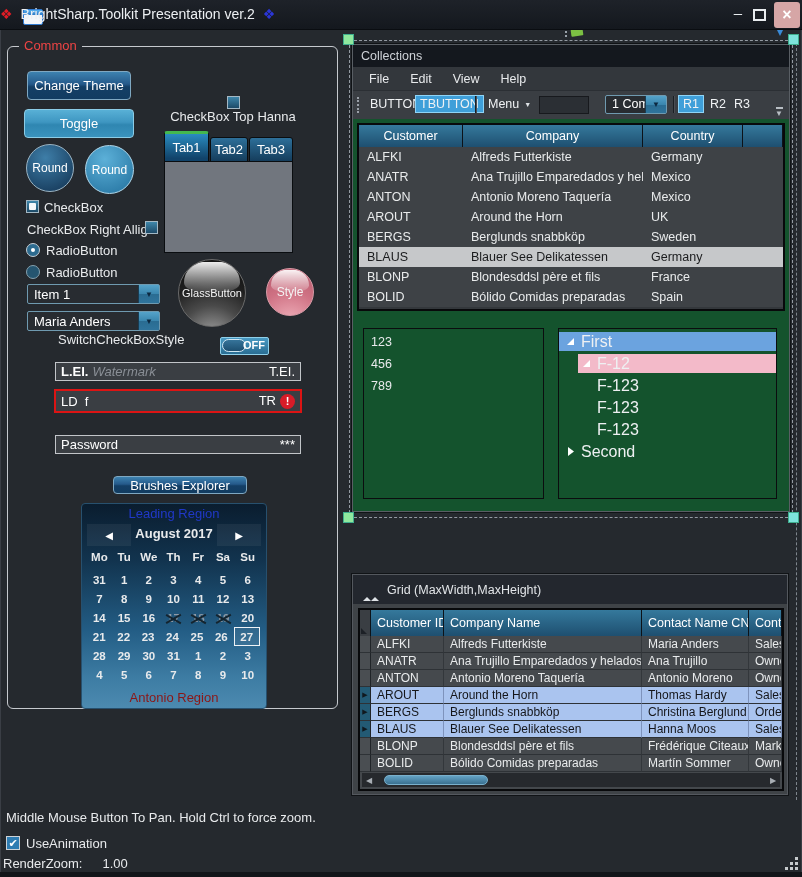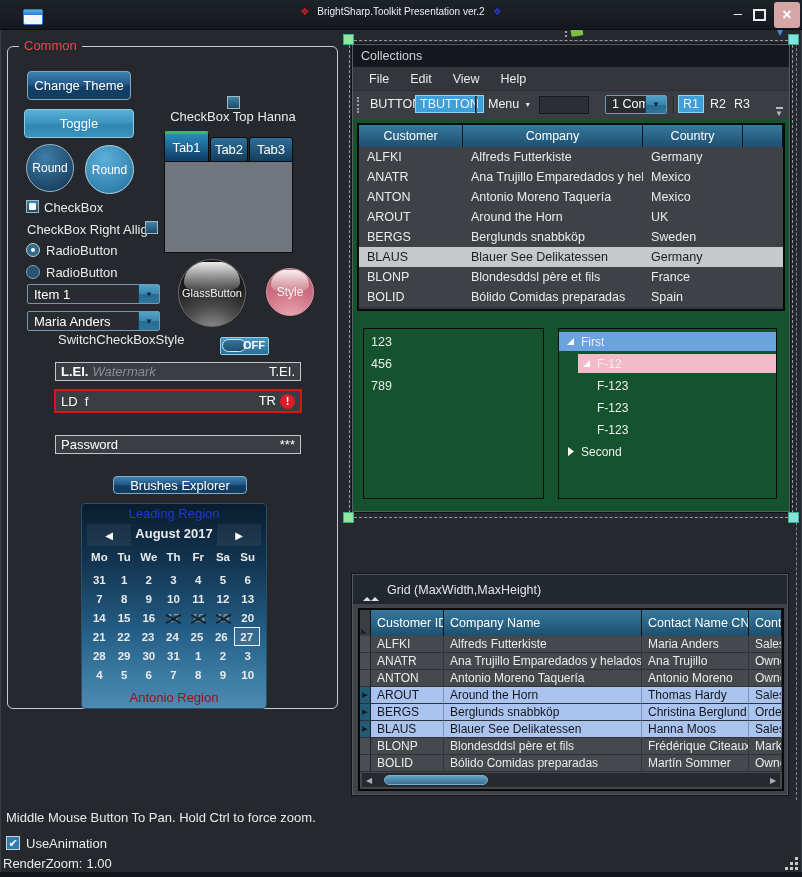--- a/index.html
+++ b/index.html
@@ -10,22 +10,22 @@
 .abs{position:absolute}
 .flexc{display:flex;align-items:center;justify-content:center}
 
 
 [data-name="title-bar"]{position:absolute;left:0;top:0;width:802px;height:30px;
   background:linear-gradient(#1e2229,#14181e);border-bottom:1px solid #0a0d11;z-index:9}
 [data-name="app-icon"]{position:absolute;left:23px;top:9px;width:20px;height:16px;
   background:#f2f6fa;border:1px solid #2f7ad0;border-radius:2px}
 [data-name="app-icon"]::before{content:"";position:absolute;left:0;top:0;right:0;height:5px;
   background:linear-gradient(#56b0ee,#2a7ac8)}
-[data-name="window-title"]{position:absolute;left:0;right:0;top:6px;text-align:center;
-  font-size:10px;color:#eceff2}
+[data-name="window-title"]{position:absolute;left:0;right:0;top:6px;
+  font-size:14px;color:#eceff2}
 [data-name="red-diamond-icon"]{color:#e01d26;margin-right:8px}
 [data-name="blue-diamond-icon"]{color:#2b36d8;margin-left:8px}
 [data-name="minimize-button"]{position:absolute;left:729px;top:4px;width:18px;height:20px;
   text-align:center;color:#e8ecef;font-size:15px;line-height:18px}
 [data-name="maximize-button"]{position:absolute;left:753px;top:9px;width:13px;height:12px;
   border:2px solid #e8ecef}
 [data-name="close-button"]{position:absolute;left:774px;top:2px;width:26px;height:26px;
   background:#d6a6a6;border-radius:3px;color:#fff;font-size:16px;font-weight:bold;
   text-align:center;line-height:25px}
 
@@ -199,21 +199,21 @@
 .dg1-header .dg1-c0,.dg1-header .dg1-c1,.dg1-header .dg1-c2{padding-left:0}
 .dg1-cell{overflow:hidden;white-space:nowrap}
 
 
 [data-name="listbox"]{position:absolute;left:10px;top:283px;width:181px;height:171px;
   border:1px solid #0b0d0f;padding-top:2px}
 .lb-item{height:22px;line-height:22px;padding-left:7px;font-size:12.5px}
 [data-name="treeview"]{position:absolute;left:205px;top:283px;width:219px;height:171px;
   border:1px solid #0b0d0f}
 .tree-row{position:absolute;right:0;height:19px;display:flex;align-items:center;
-  font-size:12px;color:#eef0f2}
+  font-size:16px;color:#eef0f2}
 [data-name="tree-item-first"]{left:0;top:3px;background:#6ba3df}
 [data-name="tree-item-f12"]{left:19px;top:25px;background:#f3bac9}
 .tree-leaf{left:0;padding-left:38px}
 [data-name="tree-item-second"]{left:0;top:113px}
 .exp{margin:0 6px 0 7px;display:flex}
 [data-name="tree-item-f12"] .exp{margin-left:4px}
 
 
 [data-name="grid-window"]{position:absolute;left:352px;top:574px;width:436px;height:221px;
   background:#3f4347;border:1px solid #54585e;box-shadow:0 0 0 1px #101316}
@@ -247,21 +247,21 @@
   border-radius:5px;background:linear-gradient(180deg,#63a2c4,#3a7191);
   border:1px solid #7ab0cc}
 
 
 [data-name="pan-hint"]{position:absolute;left:6px;top:810px}
 [data-name="use-animation-checkbox"]{position:absolute;left:6px;top:836px;width:14px;
   height:14px;background:#2e7cb2;border:1px solid #ccd2d7;color:#fff;font-size:11px;
   text-align:center;line-height:13px}
 [data-name="use-animation-label"]{position:absolute;left:26px;top:836px}
 [data-name="render-zoom"]{position:absolute;left:3px;top:856px}
-[data-name="render-zoom"] .v{margin-left:4px}
+[data-name="render-zoom"] .v{margin-left:20px}
 [data-name="resize-grip-icon"]{position:absolute;left:785px;top:857px;width:3px;height:3px;
   box-shadow:10px 0 #c6cacd,10px 5px #c6cacd,10px 10px #c6cacd,5px 5px #c6cacd,
   5px 10px #c6cacd,0 10px #c6cacd}
 [data-name="bottom-strip"]{position:absolute;left:0;right:0;bottom:0;height:5px;background:#121519}
 
 
 [data-name="selection-rect"]{position:absolute;left:349px;top:40px;width:444px;height:478px;
   border:1px dashed #939aa2;pointer-events:none;z-index:4}
 .handle{position:absolute;width:11px;height:11px;z-index:6;border:1px solid #3fae8e}
 [data-name="selection-handle-tl"]{left:343px;top:34px;background:#8fe89e}

